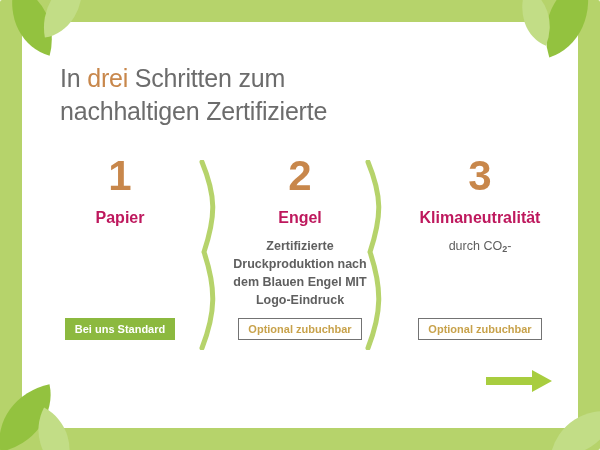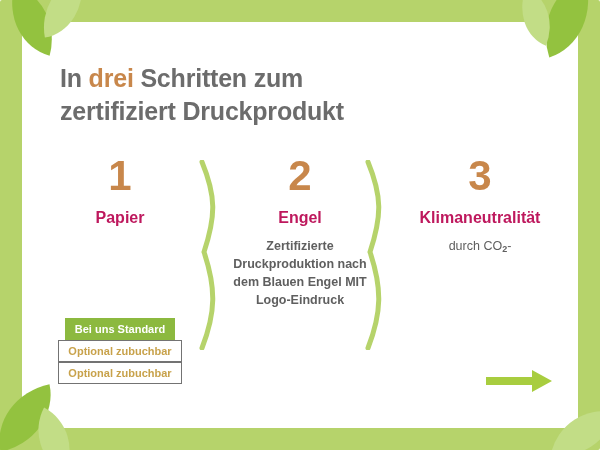--- a/index.html
+++ b/index.html
@@ -93,21 +93,21 @@
     border-radius: 100% 0 100% 0;
   }
 
   
   .headline {
     position: absolute;
     left: 60px;
     top: 62px;
     width: 460px;
     font-size: 25px;
-    font-weight: bold;
+    font-weight: normal;
     color: #6c6c6c;
     line-height: 1.32;
     letter-spacing: -0.2px;
   }
   .headline .hl-accent {
     color: #c8874b;
   }
 
   
   .columns {
@@ -155,21 +155,21 @@
     bottom: -2px;
   }
 
   
   .badges {
     position: absolute;
     left: 40px;
     top: 318px;
     width: 520px;
     display: flex;
-    flex-direction: column;
+    flex-direction: row;
     justify-content: space-between;
   }
   .badge-slot {
     width: 160px;
     display: flex;
     justify-content: center;
   }
   .badge {
     display: inline-block;
     font-size: 11px;
@@ -221,21 +221,21 @@
   <div class="leaf leaf-tl-1 dark"></div>
   <div class="leaf leaf-tl-2 light"></div>
   <div class="leaf leaf-tr-1 dark"></div>
   <div class="leaf leaf-tr-2 light"></div>
   <div class="leaf leaf-bl-1 dark"></div>
   <div class="leaf leaf-bl-2 light"></div>
   <div class="leaf leaf-br-1 light"></div>
 
   <div class="headline">
     <span>In </span><span class="hl-accent">drei</span><span> Schritten zum</span><br>
-    <span>zertifiziert Druckprodukt</span>
+    <span>nachhaltigen Zertifizierte</span>
   </div>
 
   <div class="sep sep-1">
     <svg width="26" height="190" viewBox="0 0 26 190">
       <path d="M6 2 C20 36, 20 56, 8 92 C20 128, 20 152, 6 188" fill="none" stroke="#b6d36b" stroke-width="5" stroke-linecap="round"></path>
     </svg>
   </div>
   <div class="sep sep-2">
     <svg width="26" height="190" viewBox="0 0 26 190">
       <path d="M6 2 C20 36, 20 56, 8 92 C20 128, 20 152, 6 188" fill="none" stroke="#b6d36b" stroke-width="5" stroke-linecap="round"></path>

